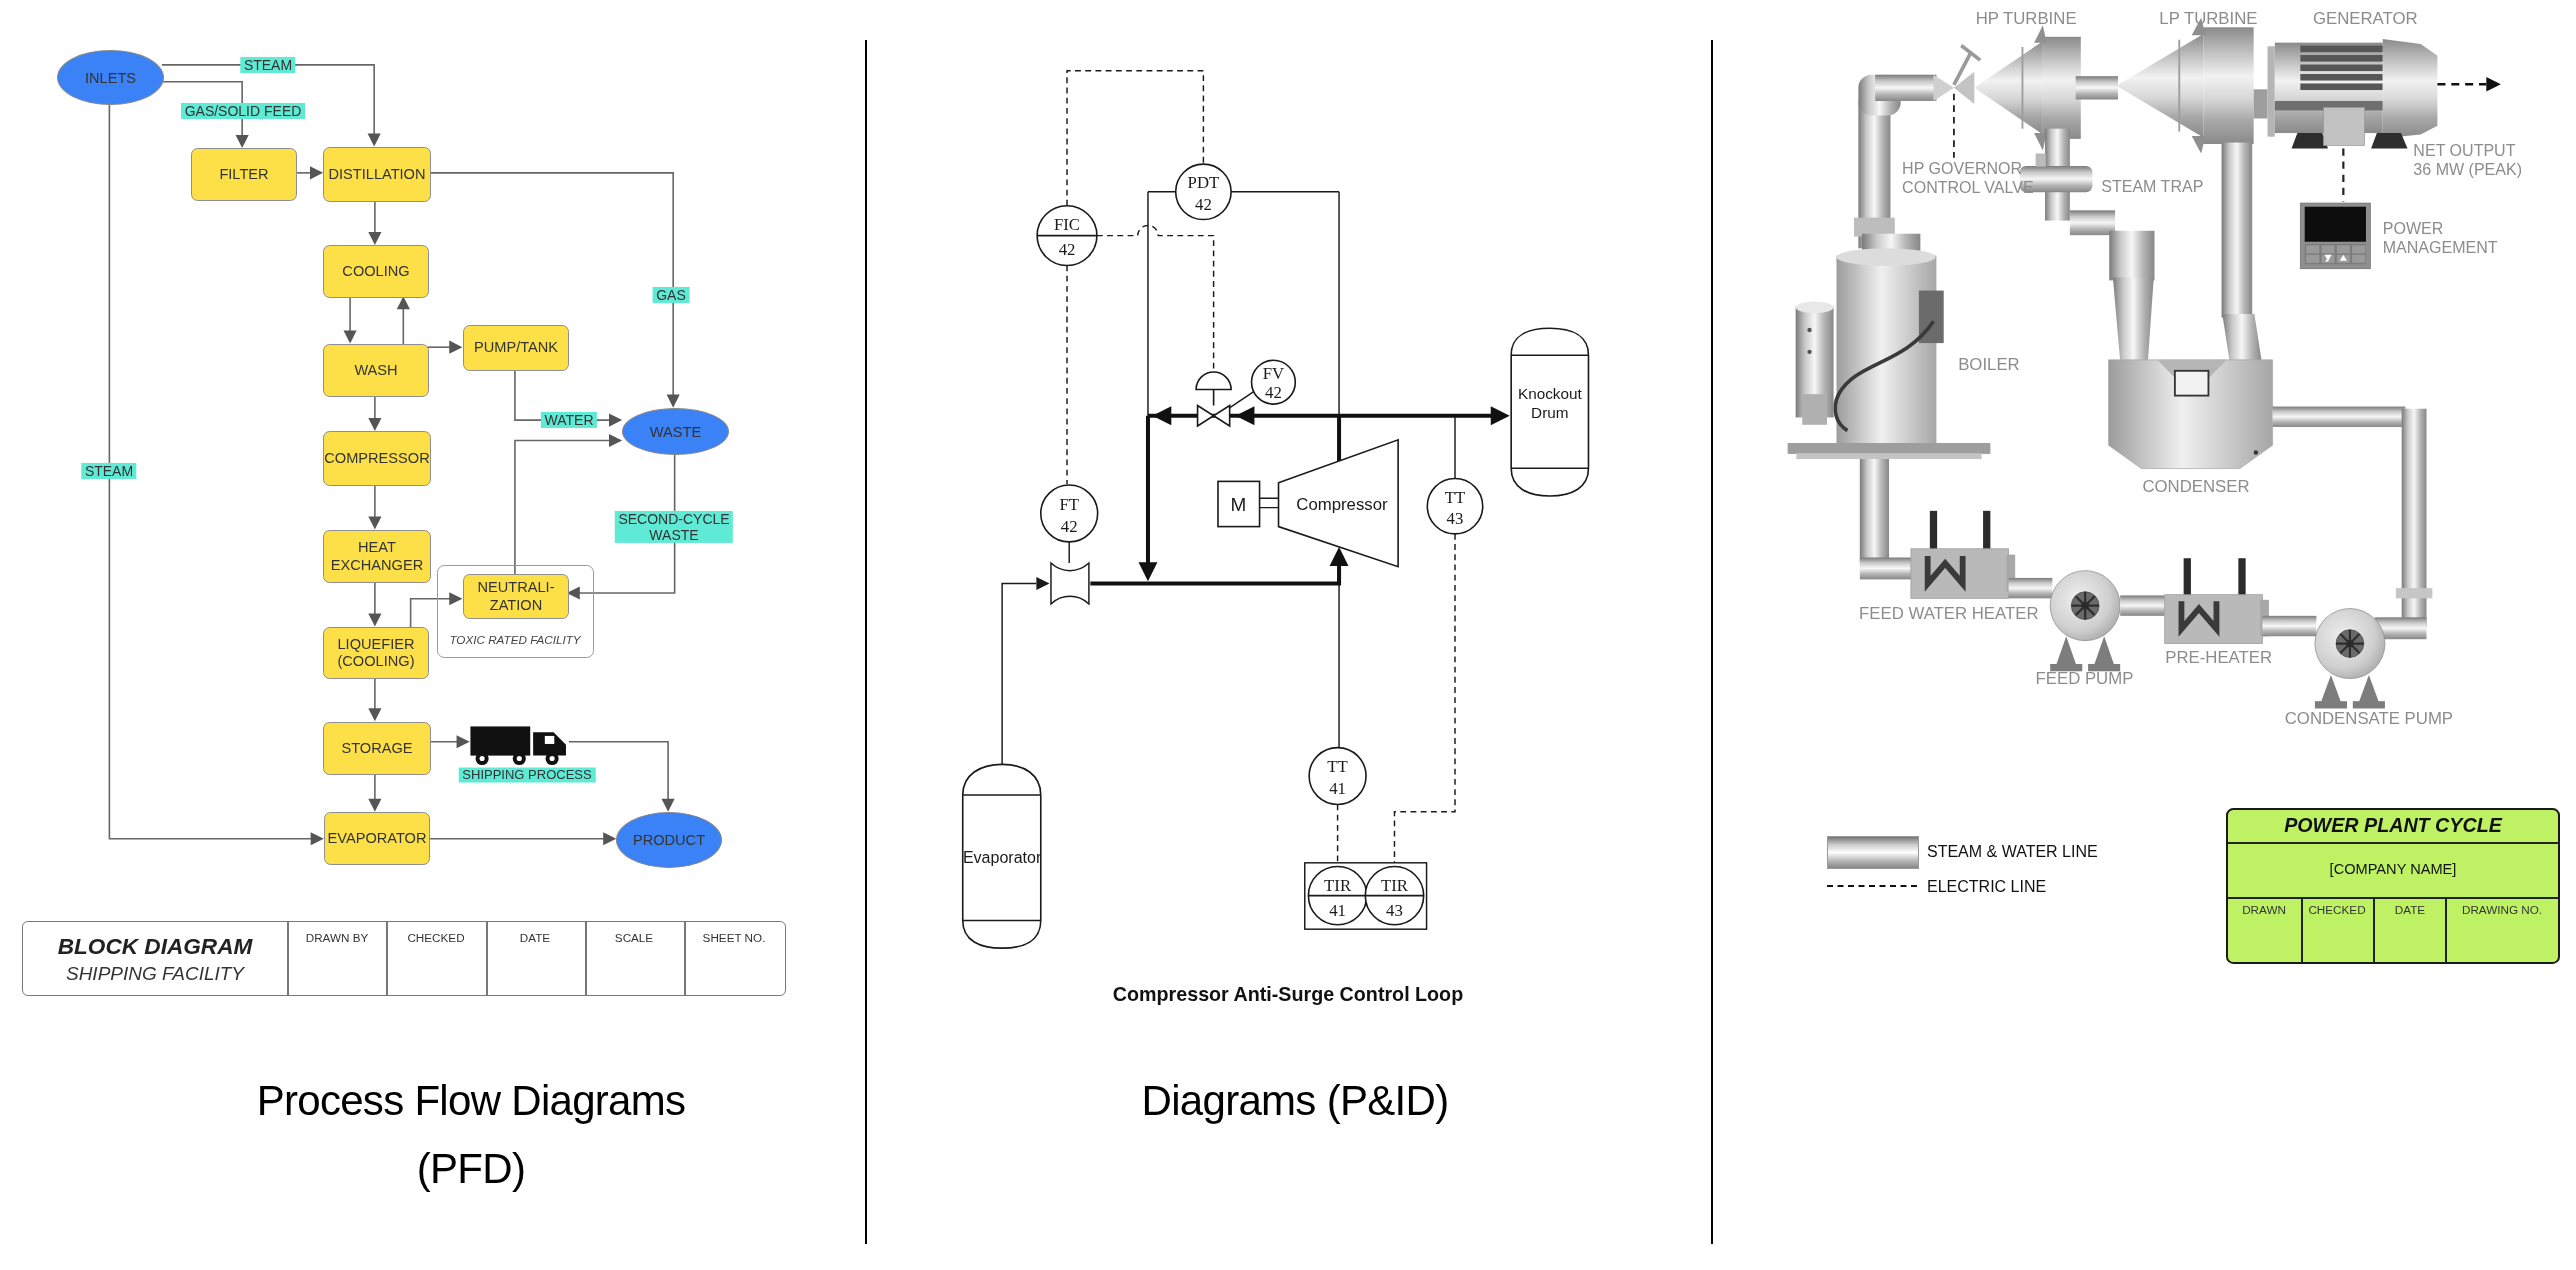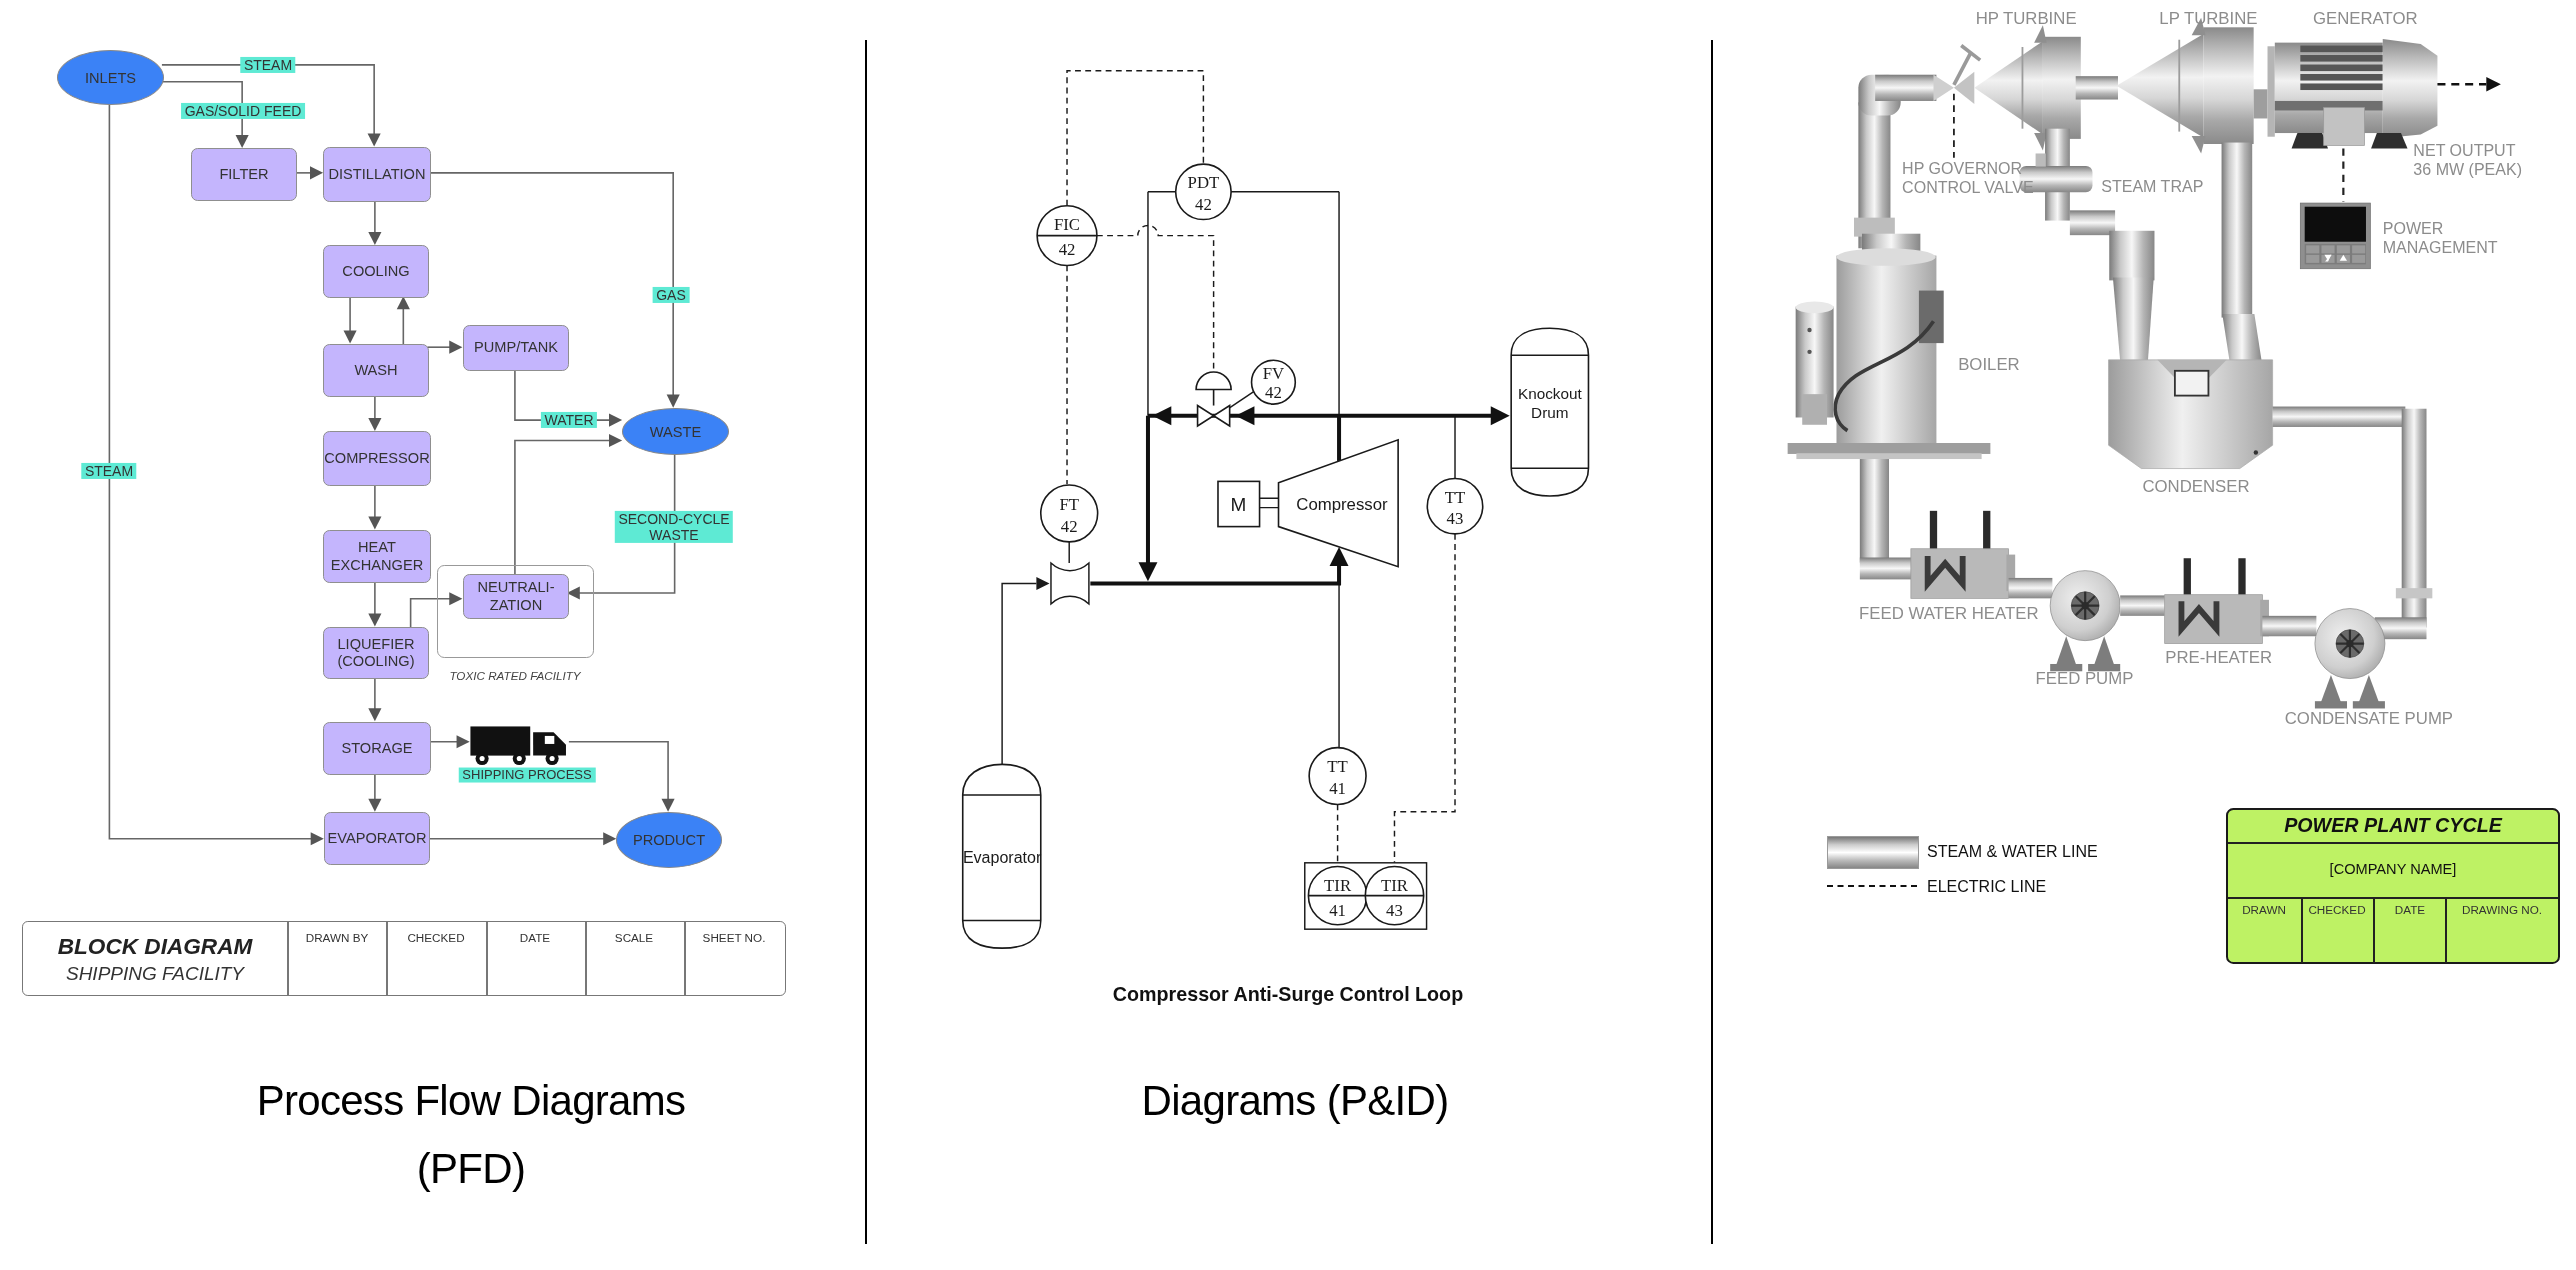--- a/index.html
+++ b/index.html
@@ -1,21 +1,21 @@
 <!DOCTYPE html>
 <html style="font-size:11.7px"><head>
 <meta charset="utf-8">
 <style>
   html,body{margin:0;padding:0;background:#fff;}
   #canvas{position:relative;width:2576px;height:1270px;background:#fff;overflow:hidden;
           font-family:"Liberation Sans",sans-serif;}
   .abs{position:absolute;}
   
   .pbox{position:absolute;display:flex;align-items:center;justify-content:center;text-align:center;
-        background:#c4b5fd;border:1.5px solid #8f8f8f;border-radius:6.6px;color:#333;
+        background:#fde047;border:1.5px solid #8f8f8f;border-radius:6.6px;color:#333;
         font-size:14.6px;line-height:1.18;}
   .pellipse{position:absolute;display:flex;align-items:center;justify-content:center;text-align:center;
         background:#3b82f6;border:1.5px solid #888;border-radius:50%;color:#333;font-size:14.6px;}
   .slabel{position:absolute;background:#5eead4;padding:0 3.6px;font-size:14px;color:#333;
           transform:translate(-50%,-50%);white-space:nowrap;text-align:center;line-height:1.15;}
   .slabel span{display:block;}
   .toxicbox{position:absolute;border:1.5px solid #999;border-radius:7.3px;background:transparent;}
   .toxiclabel{position:absolute;transform:translate(-50%,-50%);font-size:11.7px;font-style:italic;color:#444;white-space:nowrap;}
   
   .tblock{position:absolute;border:1.5px solid #777;border-radius:5.8px;background:#fff;}
@@ -144,21 +144,21 @@
 
   <div class="slabel" style="left:268px;top:65px;">STEAM</div>
   <div class="slabel" style="left:243px;top:111px;">GAS/SOLID FEED</div>
   <div class="slabel" style="left:671px;top:295px;">GAS</div>
   <div class="slabel" style="left:569px;top:420px;">WATER</div>
   <div class="slabel" style="left:674px;top:527px;">
     <span>SECOND-CYCLE</span>
       <span>WASTE</span>
     </div>
   <div class="slabel" style="left:109px;top:471px;">STEAM</div>
-  <div class="toxiclabel" style="left:515px;top:639px;margin-top:36px;">TOXIC RATED FACILITY</div>
+  <div class="toxiclabel" style="left:515px;top:639px;">TOXIC RATED FACILITY</div>
   <div class="slabel" style="left:527px;top:775px;font-size:13px;">SHIPPING PROCESS</div>
 
   <div class="tblock" style="left:22px;top:921px;width:762px;height:73px;">
     <div class="tb-vline" style="left:264px;"></div>
     <div class="tb-vline" style="left:363px;"></div>
     <div class="tb-vline" style="left:463px;"></div>
     <div class="tb-vline" style="left:562px;"></div>
     <div class="tb-vline" style="left:661px;"></div>
     <div class="tb-title" style="left:132px;top:25px;">BLOCK DIAGRAM</div>
     <div class="tb-sub" style="left:132px;top:52px;">SHIPPING FACILITY</div>

